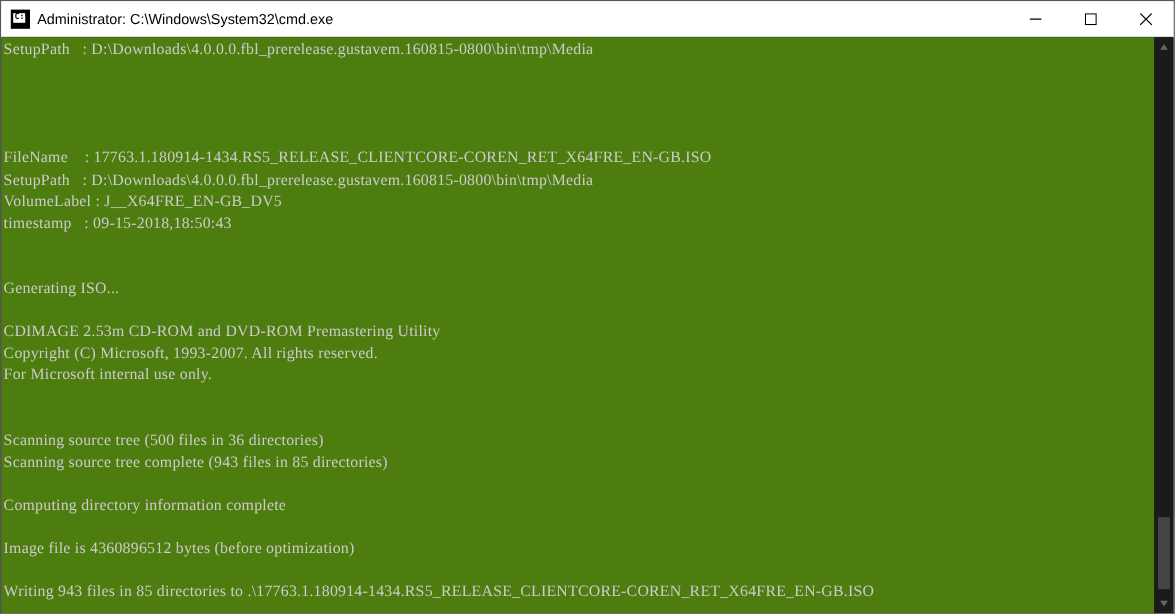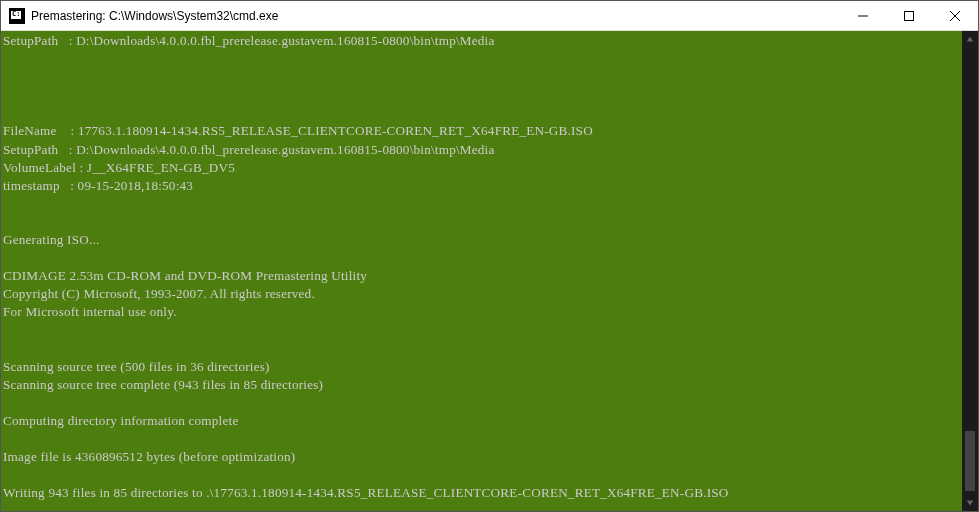--- a/index.html
+++ b/index.html
@@ -120,21 +120,21 @@
     }
   </style>
 </head>
 <body>
 
 <div class="titlebar">
   <div class="titlebar-icon">
     <div class="inner"></div>
     <div class="ca">C:\</div>
   </div>
-  <div class="titlebar-title">Premastering: C:\Windows\System32\cmd.exe</div>
+  <div class="titlebar-title">Administrator: C:\Windows\System32\cmd.exe</div>
   <div class="titlebar-buttons">
     <div class="titlebar-button">
       <svg viewBox="0 0 10 10">
           <line x1="0" y1="5" x2="10" y2="5" stroke="#000" stroke-width="1"></line>
         </svg>
     </div>
     <div class="titlebar-button">
       <svg viewBox="0 0 10 10">
           <rect x="0.5" y="0.5" width="9" height="9" fill="none" stroke="#000" stroke-width="1"></rect>
         </svg>

